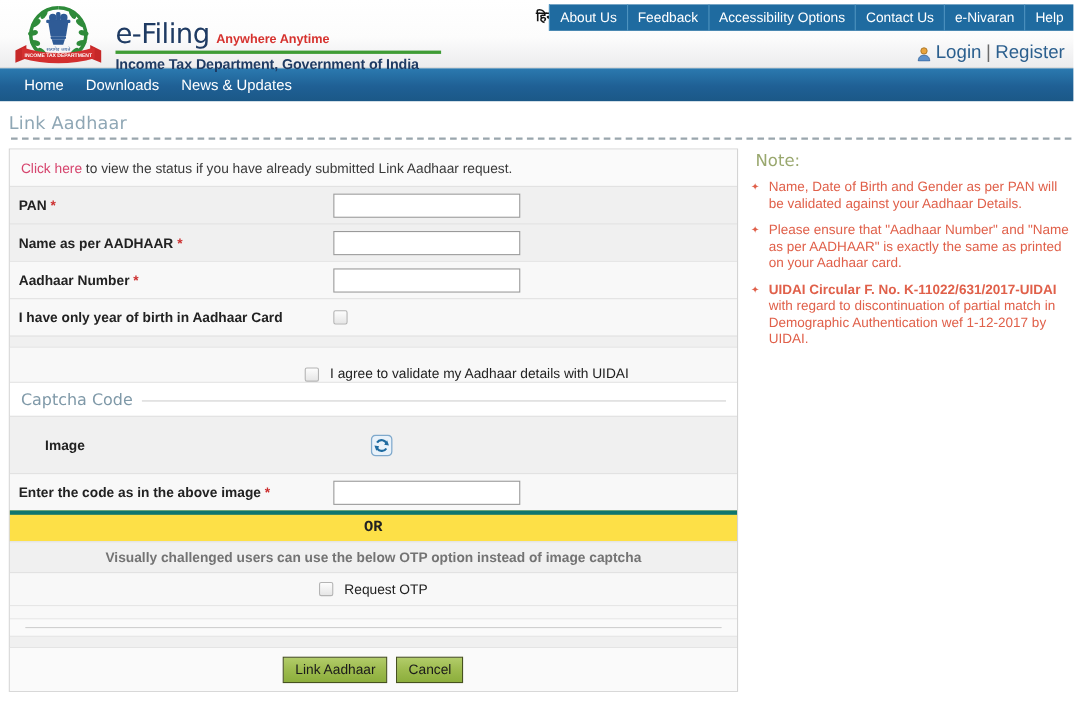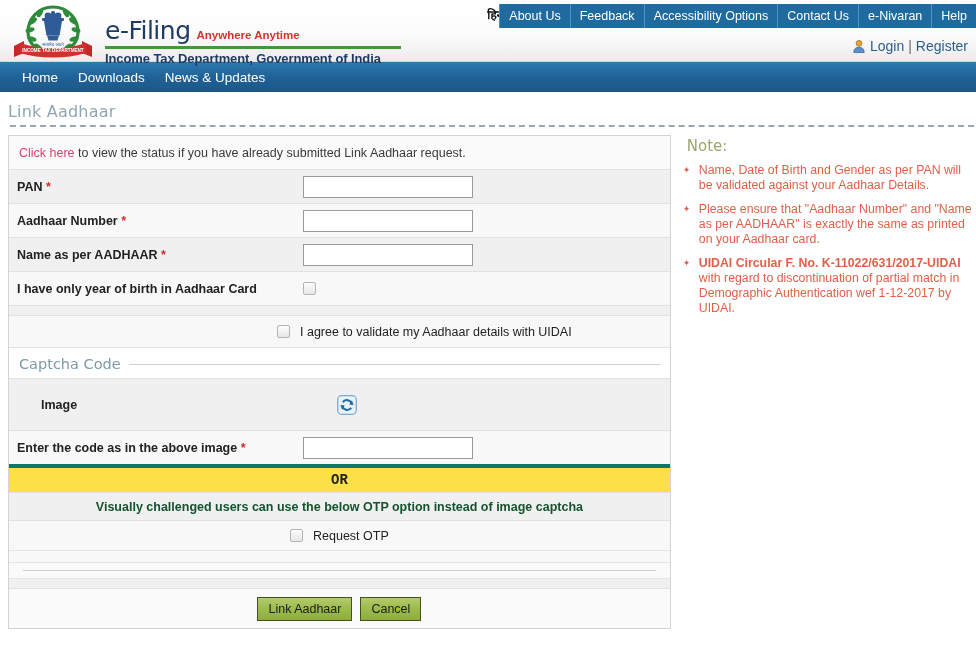--- a/index.html
+++ b/index.html
@@ -51,21 +51,21 @@
     font-size: 12.5px; color: #ffffff;
     border-right: 1px solid #4e93bf;
     cursor: pointer; white-space: nowrap;
   }
   .topnav .tab:first-child { border-left: 1px solid #4e93bf; }
   .topnav .tab:last-child { border-right: none; }
 
   .loginbar {
     position: absolute; right: 8px; top: 38px;
     display: flex; align-items: center;
-    font-size: 14px;
+    font-size: 17px;
   }
   .avatar-ic { width: 14px; height: 14px; margin-right: 4px; position: relative; }
   .loginbar a { color: #2b5f8e; text-decoration: none; cursor: pointer; }
   .loginbar .sep { color: #6a6a6a; margin: 0 4px; }
 
   
   .mainnav {
     height: 30px;
     background: linear-gradient(to bottom, #2b7ab0 0%, #1f6095 55%, #1b5887 100%);
     display: flex; align-items: center;
@@ -122,21 +122,21 @@
     width: 170px; height: 22px;
     border: 1px solid #9a9a9a;
     background: #ffffff;
   }
   .cbx {
     width: 13px; height: 13px;
     border: 1px solid #b4b4b4;
     background: linear-gradient(to bottom,#fdfdfd,#e6e6e6);
     border-radius: 2px; flex: none;
   }
-  .agree-row { justify-content: flex-start; padding-left: 268px; min-height: 32px; }
+  .agree-row { justify-content: flex-start; padding-left: 268px; min-height: 32px; align-items: flex-end; }
   .agree-row .cbtext { font-size: 12.5px; color: #222; margin-left: 10px; }
 
   .spacer-row { height: 10px; border-top: 1px solid #e2e2e2; background: #f0f0f0; }
 
   .section-head {
     display: flex; align-items: center;
     padding: 8px 10px 6px 10px;
     background: #ffffff;
     border-top: 1px solid #e2e2e2;
   }
@@ -171,21 +171,21 @@
   .or-row {
     display: flex; align-items: center; justify-content: center;
     min-height: 28px; border-top: 4px solid #0f766e;
     background: #fde047;
     font-size: 14px; font-weight: bold; color: #222; font-family: Liberation Mono, monospace;
   }
   .vc-row {
     display: flex; align-items: center; justify-content: center;
     min-height: 28px; border-top: 1px solid #e2e2e2;
     background: #f0f0f0;
-    font-size: 12.5px; font-weight: bold; color: #14532d;
+    font-size: 12.5px; font-weight: bold; color: #737373;
   }
   .otp-row {
     display: flex; align-items: center; justify-content: center;
     min-height: 30px; border-top: 1px solid #e2e2e2;
     background: #f8f8f8;
   }
   .otp-row .cbtext { font-size: 12.5px; color: #222; margin-left: 10px; }
 
   .thin-row { height: 12px; border-top: 1px solid #e6e6e6; background: #f8f8f8; }
   .hr-row {
@@ -322,27 +322,27 @@
 
       <div class="notice">
         <a>Click here</a><span> to view the status if you have already submitted Link Aadhaar request.</span>
       </div>
 
       <div class="row shade-a">
         <div class="label"><span>PAN </span><span class="req">*</span></div>
         <input class="fld" type="text" value="" style="">
       </div>
 
+      <div class="row shade-a">
+        <div class="label"><span>Name as per AADHAAR </span><span class="req">*</span></div>
+        <input class="fld" type="text" value="" style="">
+      </div>
+
       <div class="row shade-b">
         <div class="label"><span>Aadhaar Number </span><span class="req">*</span></div>
-        <input class="fld" type="text" value="" style="">
-      </div>
-
-      <div class="row shade-a">
-        <div class="label"><span>Name as per AADHAAR </span><span class="req">*</span></div>
         <input class="fld" type="text" value="" style="">
       </div>
 
       <div class="row shade-b">
         <div class="label">I have only year of birth in Aadhaar Card</div>
         <span class="cbx"></span>
       </div>
 
       <div class="spacer-row"></div>
 

